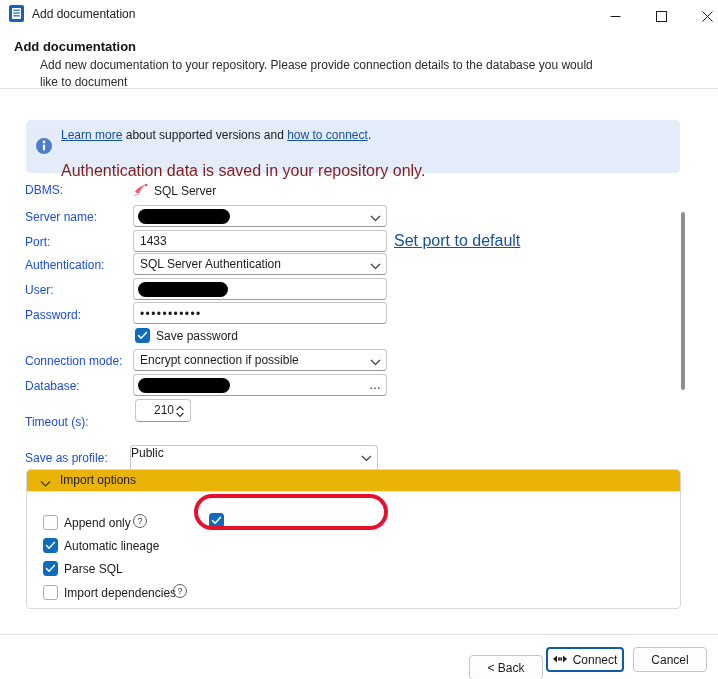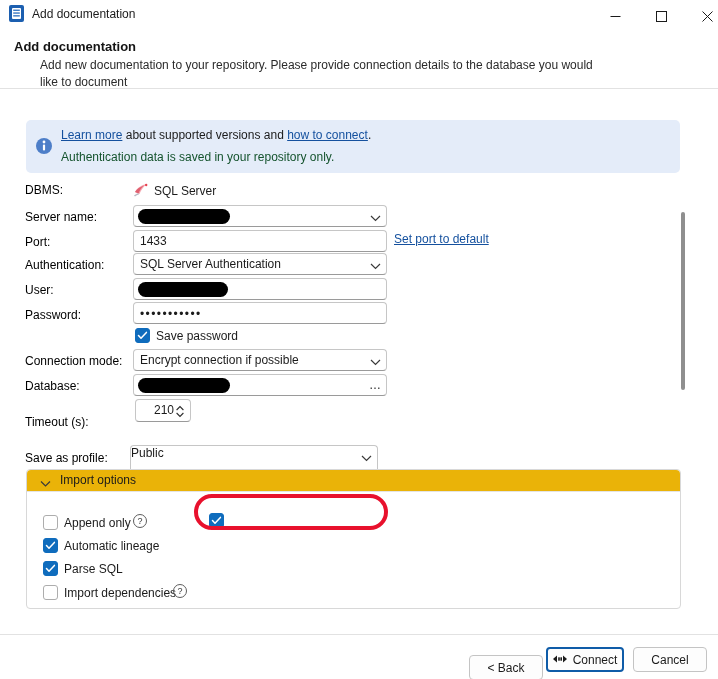--- a/index.html
+++ b/index.html
@@ -61,26 +61,26 @@
 
   
   .info-banner {
     position:absolute; left:26px; top:120px; width:654px; height:53px;
     background:#e4ecf9; border-radius:5px;
   }
   .info-icon {
     position:absolute; left:10px; top:18px; width:16px; height:16px;
   }
   .info-line1 { position:absolute; left:35px; top:8px; font-size:12px; color:#1b1b1b; white-space:nowrap; }
-  .info-line2 { position:absolute; left:35px; top:30px; font-size:12px; color:#14532d; white-space:nowrap; }
+  .info-line2 { position:absolute; left:35px; top:42px; font-size:16px; color:#7f1d1d; white-space:nowrap; }
   .lnk { color:#14509e; text-decoration:underline; cursor:pointer; }
 
   
   .lbl {
-    position:absolute; left:25px; font-size:12px; color:#000000; white-space:nowrap;
+    position:absolute; left:25px; font-size:12px; color:#1d4ed8; white-space:nowrap;
   }
   .fld {
     position:absolute; left:133px; width:254px; height:22px;
     background:#ffffff; border:1px solid #c6c6c6; border-bottom-color:#9a9a9a;
     border-radius:4px;
   }
   .fld .val {
     position:absolute; left:6px; top:2px; font-size:12px; color:#1b1b1b;
     line-height:17px; white-space:nowrap;
   }
@@ -97,21 +97,21 @@
   }
 
   .dbms-value {
     position:absolute; left:133px; top:182px; height:18px;
     display:flex; align-items:center; gap:6px;
   }
   .dbms-text { font-size:12px; color:#1b1b1b; white-space:nowrap; }
 
   .setport {
     position:absolute; left:394px; top:232px;
-    font-size:12px; color:#14509e; text-decoration:underline;
+    font-size:16px; color:#14509e; text-decoration:underline;
     white-space:nowrap; cursor:pointer;
   }
 
   
   .cb {
     position:absolute; width:15px; height:15px; border-radius:3px;
   }
   .cb.on { background:#0f6cbd; border:1px solid #0f6cbd; }
   .cb.off { background:#ffffff; border:1px solid #adadad; }
   .cb.on svg { position:absolute; left:1px; top:1px; }

